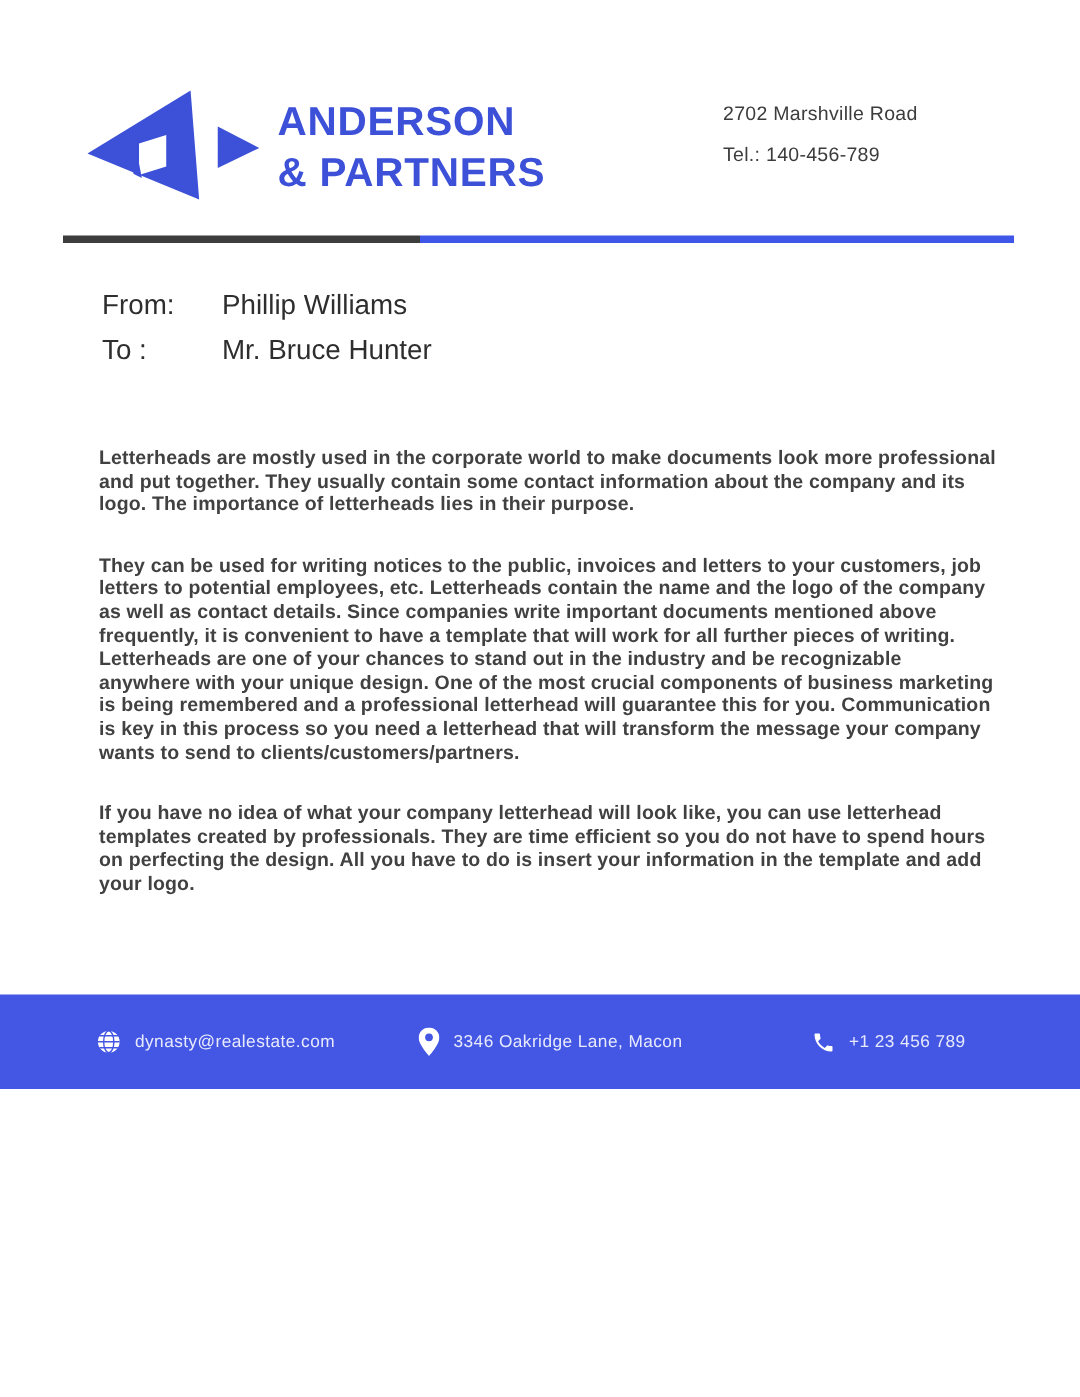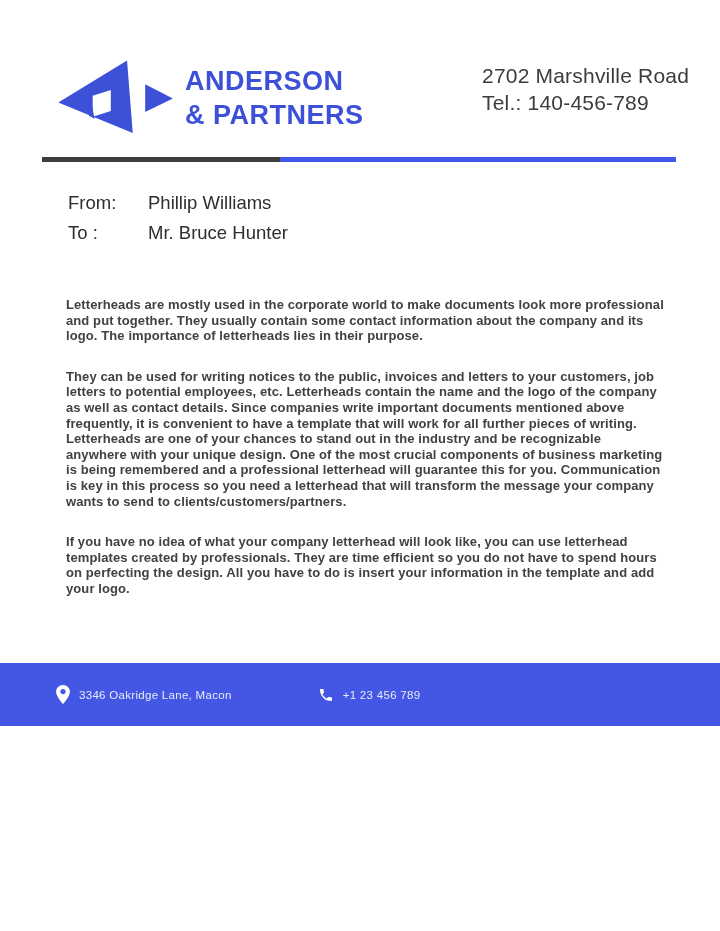--- a/index.html
+++ b/index.html
@@ -27,21 +27,21 @@
     position:absolute;left:185px;top:64px;
     color:var(--brand);
     font-weight:bold;
     font-size:27px;
     line-height:34px;
     letter-spacing:0.5px;
   }
   .address-block{
     position:absolute;left:482px;top:62px;
     color:#3c3c3c;
-    font-size:21px;
+    font-size:13px;
     line-height:27px;
     letter-spacing:0.2px;
   }
   .divider{
     position:absolute;left:42px;top:157px;
     width:634px;height:5px;
     display:flex;
   }
   .divider .dark{width:37.5%;height:100%;background:var(--divider-dark);}
   .divider .blue{width:62.5%;height:100%;background:var(--divider-blue);}
@@ -150,20 +150,32 @@
       <path d="M 22 72 C 44 52 78 30 95 28 C 110 26 113 38 96 52 C 84 62 74 74 76 83
                C 78 72 84 70 85 81 C 87 71 92 70 93 81 C 95 72 99 71 100 81
                C 105 85 111 80 118 82 C 126 84 132 80 140 82 C 147 84 153 81 159 82
                C 164 62 172 48 177 54 C 182 61 173 88 160 98"></path>
     </svg>
   </div>
 
   <div class="signer-name">Phillip Williams</div>
 
   <div class="footer">
+    <div class="item item-email">
+      <span class="icon">
+        <svg width="17" height="17" viewBox="0 0 20 20">
+          <circle cx="10" cy="10" r="8.5" fill="#fff"></circle>
+          <g stroke="var(--footer-bg)" stroke-width="1.1" fill="none">
+            <ellipse cx="10" cy="10" rx="4" ry="8.5"></ellipse>
+            <path d="M1.5 10 H18.5 M2.7 5.3 H17.3 M2.7 14.7 H17.3"></path>
+          </g>
+        </svg>
+      </span>
+      <span>dynasty@realestate.com</span>
+    </div>
     <div class="item item-address">
       <span class="icon">
         <svg width="14" height="19" viewBox="0 0 16 22">
           <path d="M8 0C3.6 0 0 3.5 0 7.8 0 13.6 8 22 8 22s8-8.4 8-14.2C16 3.5 12.4 0 8 0z" fill="#fff"></path>
           <circle cx="8" cy="7.6" r="3" fill="var(--footer-bg)"></circle>
         </svg>
       </span>
       <span>3346 Oakridge Lane, Macon</span>
     </div>
     <div class="item item-phone">

